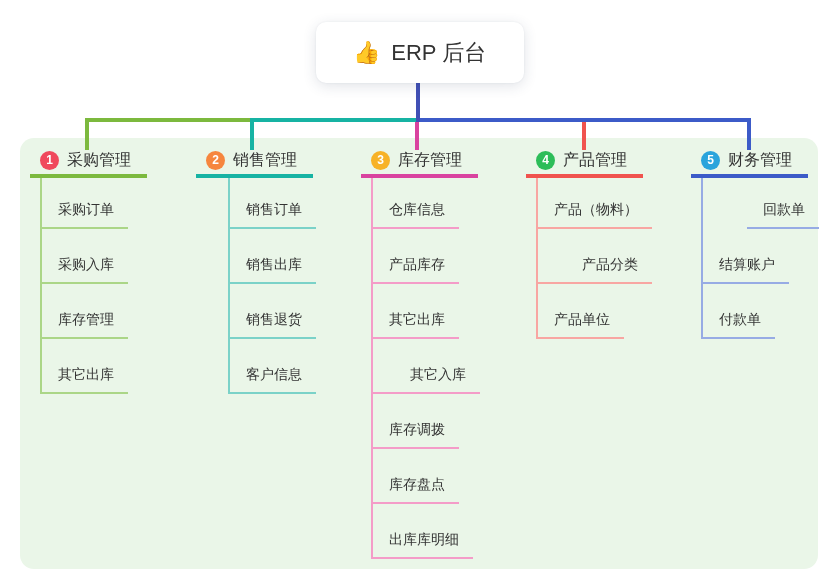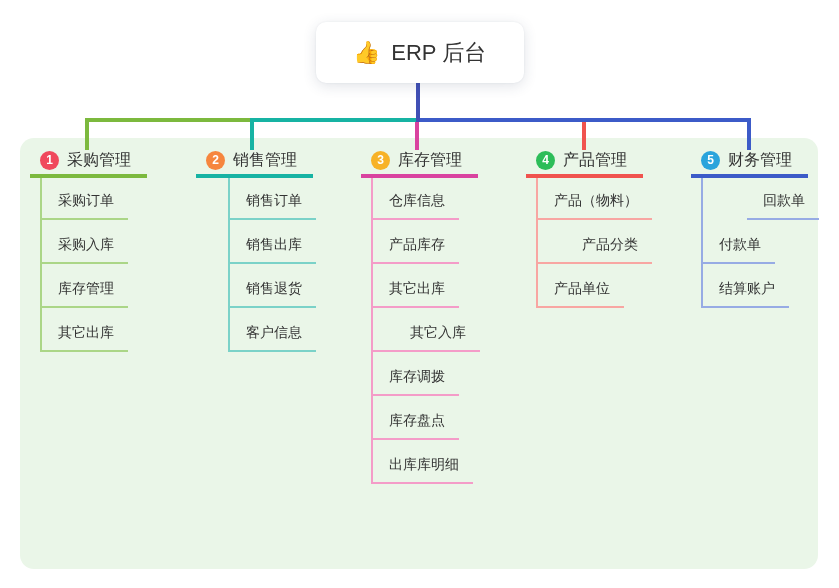--- a/index.html
+++ b/index.html
@@ -15,24 +15,24 @@
   .root-icon{font-size:22px;line-height:1;}
   .line{position:absolute;}
   .branch{position:absolute;top:146px;z-index:2;}
   .branch-header{box-sizing:border-box;display:flex;align-items:center;gap:8px;
          width:117px;height:32px;padding-left:10px;border-bottom:4px solid #999;
          font-size:16px;color:#333;white-space:nowrap;}
   .badge{width:19px;height:19px;border-radius:50%;color:#fff;font-size:12px;
          font-weight:bold;display:flex;align-items:center;justify-content:center;
          flex:0 0 19px;line-height:1;}
   .children{margin-left:10px;border-left:2px solid #ccc;width:max-content;}
-  .child{box-sizing:border-box;display:flex;align-items:flex-end;height:44px;
+  .child{box-sizing:border-box;display:flex;align-items:flex-end;height:55px;
          padding:0 14px 8px 16px;border-bottom:2px solid #ccc;font-size:14px;
          color:#333;white-space:nowrap;width:max-content;}
-  .child:first-child{height:42px;}
+  .child:first-child{height:51px;}
 </style>
 </head>
 <body>
 
 <div class="stage">
   <div class="panel"></div>
 
   <div id="connectors">
       <div class="line" style="left: 85px; top: 118px; width: 4px; height: 32px; background: rgb(124, 185, 62);"></div>
       <div class="line" style="left: 250px; top: 118px; width: 4px; height: 32px; background: rgb(23, 179, 163);"></div>
@@ -101,18 +101,18 @@
           <div class="child" style="border-bottom-color: rgb(248, 166, 162);">产品单位</div>
         </div>
       </div>
       <div class="branch" style="left: 691px;">
         <div class="branch-header" style="border-bottom-color: rgb(60, 91, 200);">
           <span class="badge" style="background: rgb(42, 164, 220);">5</span>
           <span>财务管理</span>
         </div>
         <div class="children" style="border-left-color: rgb(151, 171, 228);">
           <div class="child" style="border-bottom-color: rgb(151, 171, 228); margin-left: 44px;">回款单</div>
+          <div class="child" style="border-bottom-color: rgb(151, 171, 228);">结算账户</div>
           <div class="child" style="border-bottom-color: rgb(151, 171, 228);">付款单</div>
-          <div class="child" style="border-bottom-color: rgb(151, 171, 228);">结算账户</div>
         </div>
       </div>
     </div>
 </div>
 
 </body></html>

